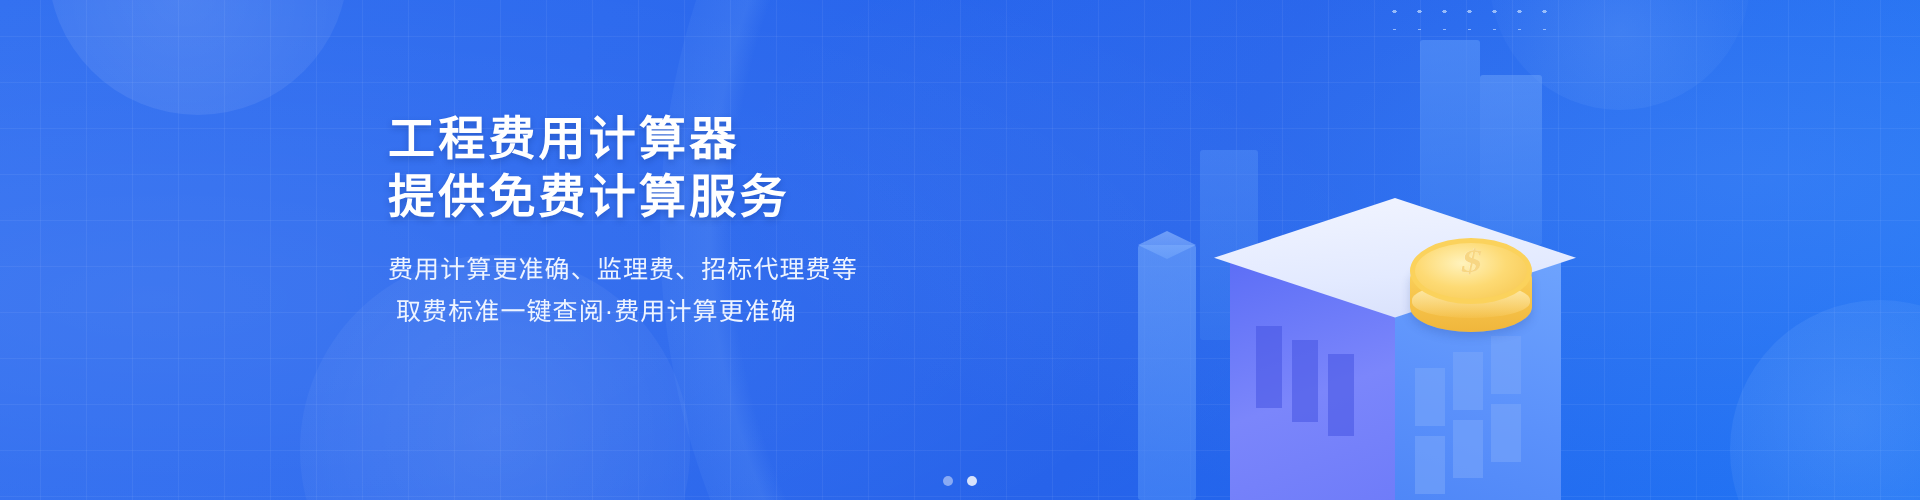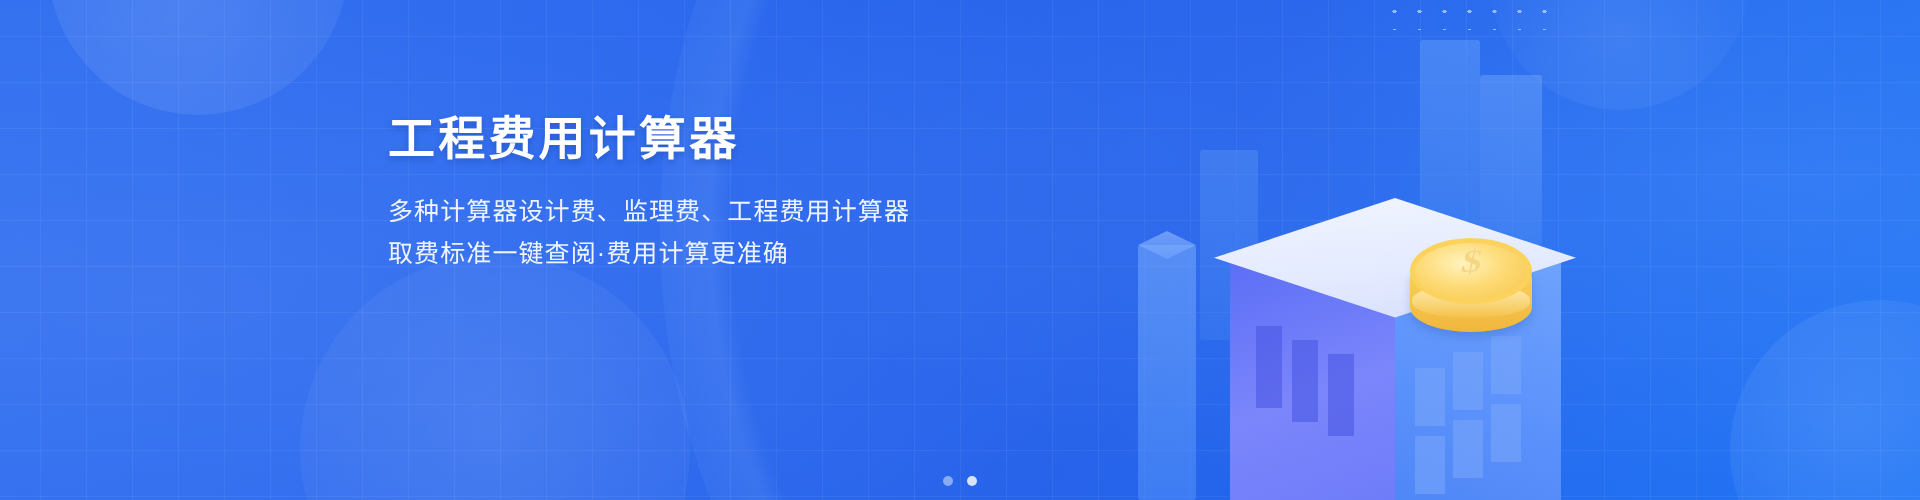--- a/index.html
+++ b/index.html
@@ -92,21 +92,21 @@
   .headline .ln2 { display:block; }
   .sub {
     margin-top:22px;
     font-size:25px;
     line-height:42px;
     color:#eef4ff;
     letter-spacing:1.1px;
     font-weight:400;
     white-space:nowrap;
   }
-  .sub .ln2 { display:block; }
+  .sub .ln2 { display:block;margin-left:8px; }
 
   
   .art {
     position:absolute; left:1080px; top:0;
     width:760px; height:500px;
   }
 
   
   .bar { position:absolute; border-radius:3px; }
   .bar-a { left:58px;  top:245px; width:58px;  height:255px;
@@ -205,23 +205,24 @@
   <div class="circle circle-tl"></div>
   <div class="circle circle-bl"></div>
   <div class="circle circle-br"></div>
   <div class="circle circle-rt"></div>
 
   <div class="dots"></div>
 
   <div class="copy">
     <div class="headline">
       <span>工程费用计算器</span>
+      <span class="ln2">提供免费计算服务</span>
     </div>
     <div class="sub">
-      <span>多种计算器设计费、监理费、工程费用计算器</span>
+      <span>费用计算更准确、监理费、招标代理费等</span>
       <span class="ln2">取费标准一键查阅·费用计算更准确</span>
     </div>
   </div>
 
   <div class="art">
 
     <div class="bar bar-d"></div>
     <div class="bar bar-b"></div>
     <div class="bar bar-c"></div>
     <div class="bar bar-a"></div>

